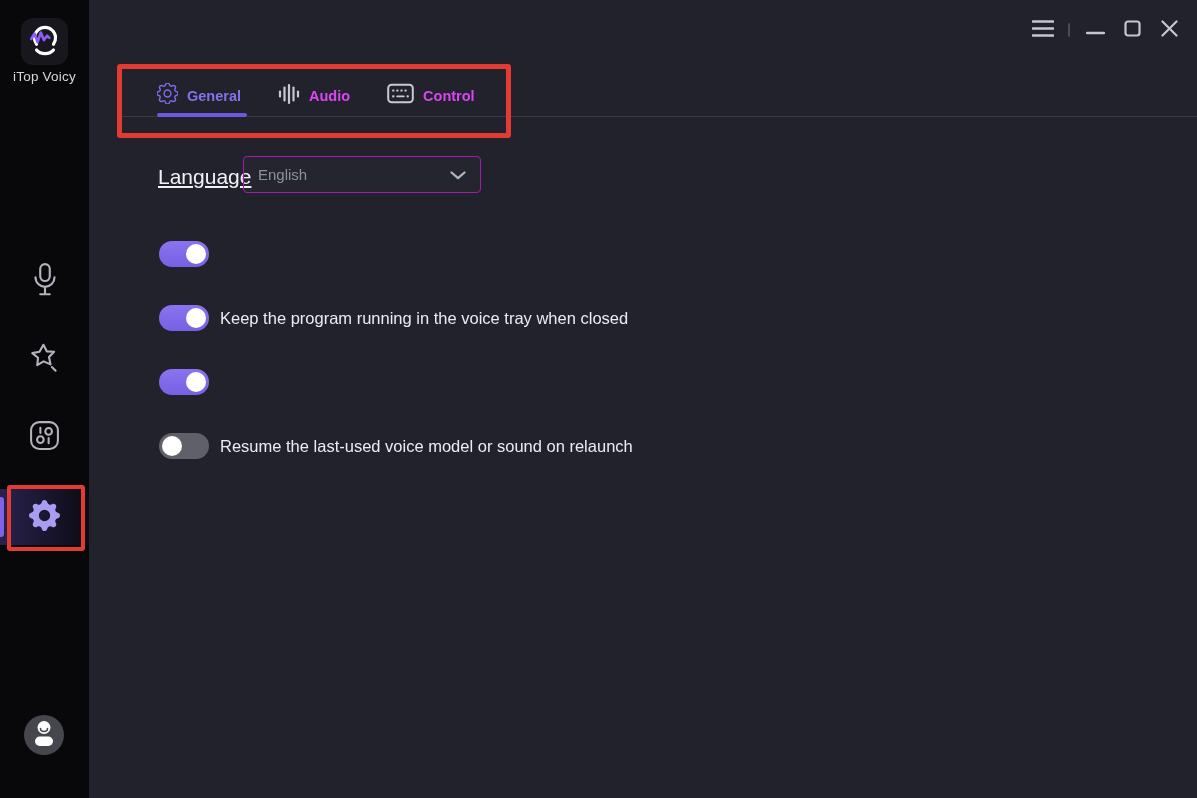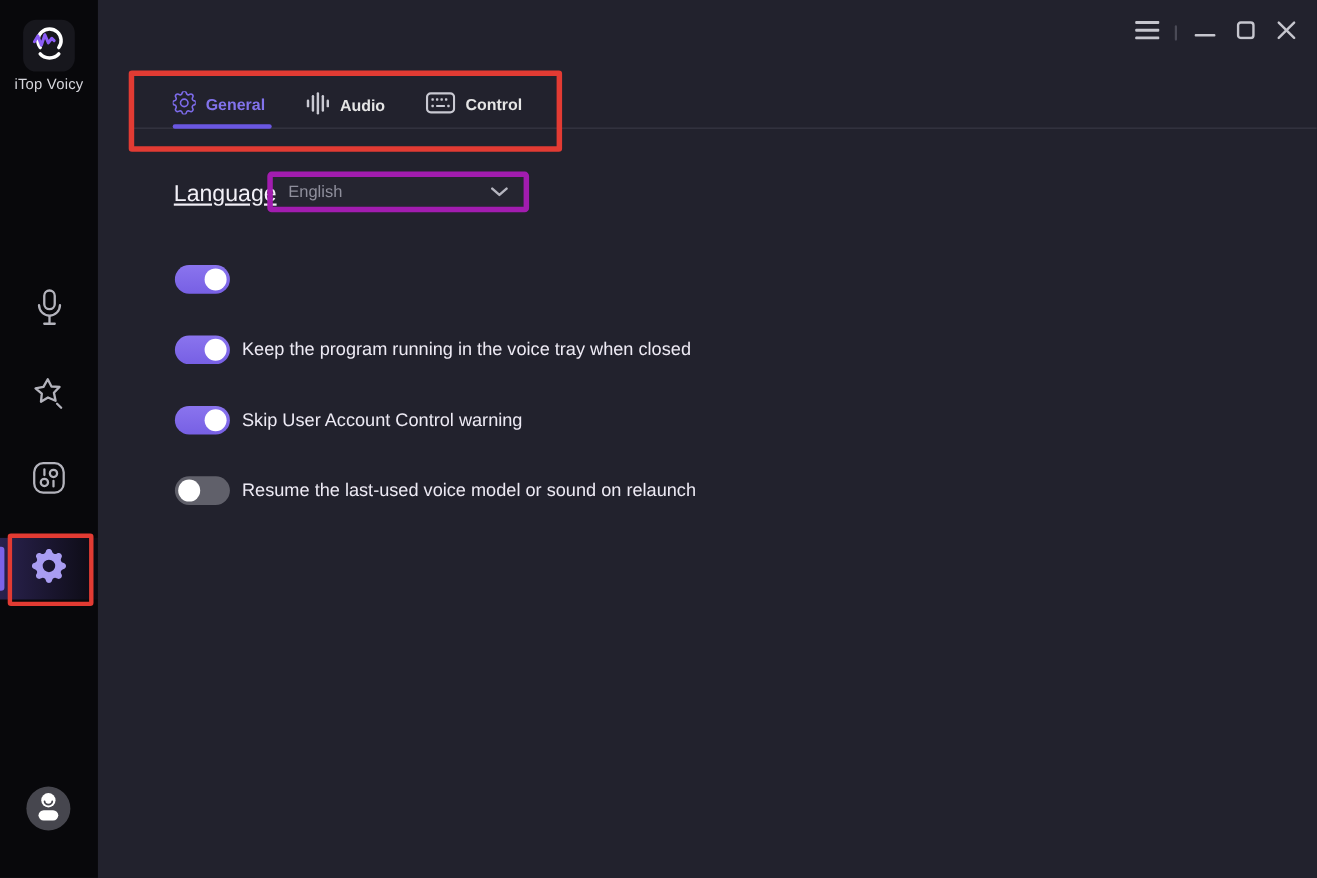--- a/index.html
+++ b/index.html
@@ -45,33 +45,33 @@
   .titlebar {
     position:absolute; top:18px; right:16px; height:24px;
     display:flex; align-items:center; gap:13px;
   }
   .tb-btn { width:24px; height:24px; display:flex; align-items:center; justify-content:center; cursor:pointer; }
   .tb-sep { width:2px; height:14px; background:#4a4a56; border-radius:1px; }
 
   
   .tabs { position:absolute; left:157px; top:83px; height:32px; display:flex; gap:37px; align-items:flex-start; }
   .tab { display:flex; align-items:center; gap:9px; cursor:pointer; }
-  .tab-label { font-size:14.5px; font-weight:bold; color:#e5e5e5; }
+  .tab-label { font-size:14.5px; font-weight:bold; color:#d946ef; }
   .tab.active .tab-label { color:#8273ec; }
   .tab-underline {
     position:absolute; left:157px; top:113px; width:90px; height:4px;
     background:#6a57e2; border-radius:2px; z-index:2;
   }
   .tabs-divider { position:absolute; left:121px; top:116px; width:1076px; height:1px; background:#3a3a47; }
 
   
   .language-label { position:absolute; left:158px; top:165px; font-size:21px; color:#f2f0f7;text-decoration:underline; }
   .dropdown {
     position:absolute; left:243px; top:156px; width:238px; height:37px;
-    border:5px solid #a21caf; border-radius:4px; background:rgba(255,255,255,.015);
+    border:1px solid #a21caf; border-radius:4px; background:rgba(255,255,255,.015);
     display:flex; align-items:center; padding:0 14px; cursor:pointer;
   }
   .dropdown-value { flex:1; color:#8f8f9c; font-size:15px; }
 
   
   .toggle-row { position:absolute; left:159px; display:flex; align-items:center; height:26px; }
   #toggle-row-0 { top:241px; }
   #toggle-row-1 { top:305px; }
   #toggle-row-2 { top:369px; }
   #toggle-row-3 { top:433px; }
@@ -258,21 +258,20 @@
   <div class="toggle-row" id="toggle-row-1">
     <div class="toggle on">
         <div class="knob"></div>
       </div>
     <div class="toggle-label">Keep the program running in the voice tray when closed</div>
   </div>
   <div class="toggle-row" id="toggle-row-2">
     <div class="toggle on">
         <div class="knob"></div>
       </div>
-    <div class="toggle-label">Skip User Account Control warning</div>
   </div>
   <div class="toggle-row" id="toggle-row-3">
     <div class="toggle">
         <div class="knob"></div>
       </div>
     <div class="toggle-label">Resume the last-used voice model or sound on relaunch</div>
   </div>
 
   <div class="annotation" id="anno-tabs" style="border-color: rgb(226, 59, 51);"></div>
   <div class="annotation" id="anno-gear" style="border-color: rgb(226, 59, 51);"></div>

